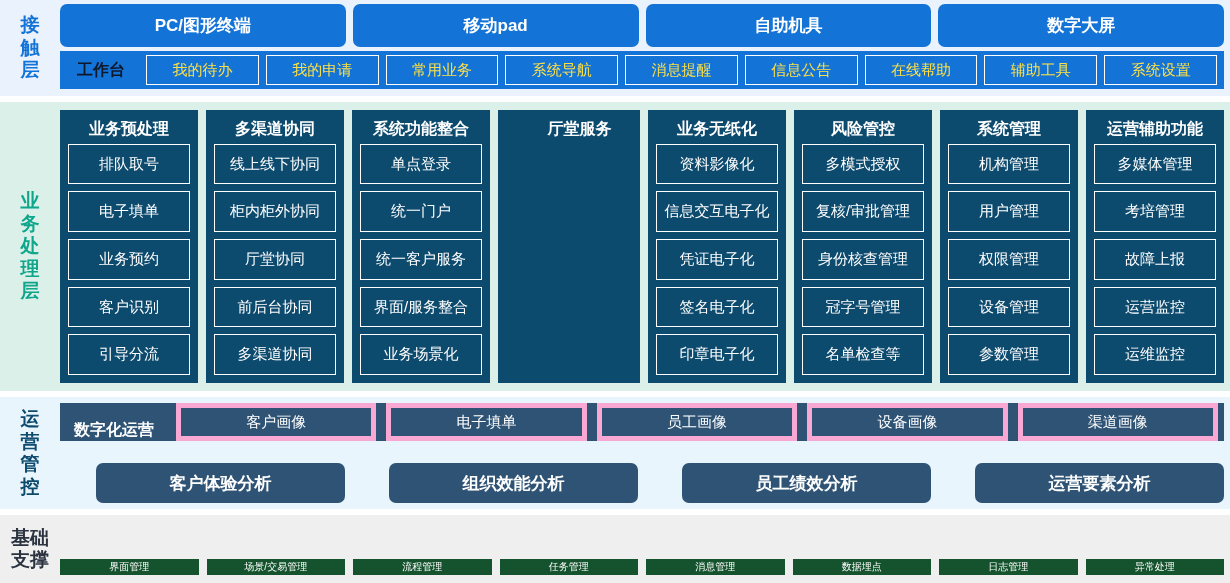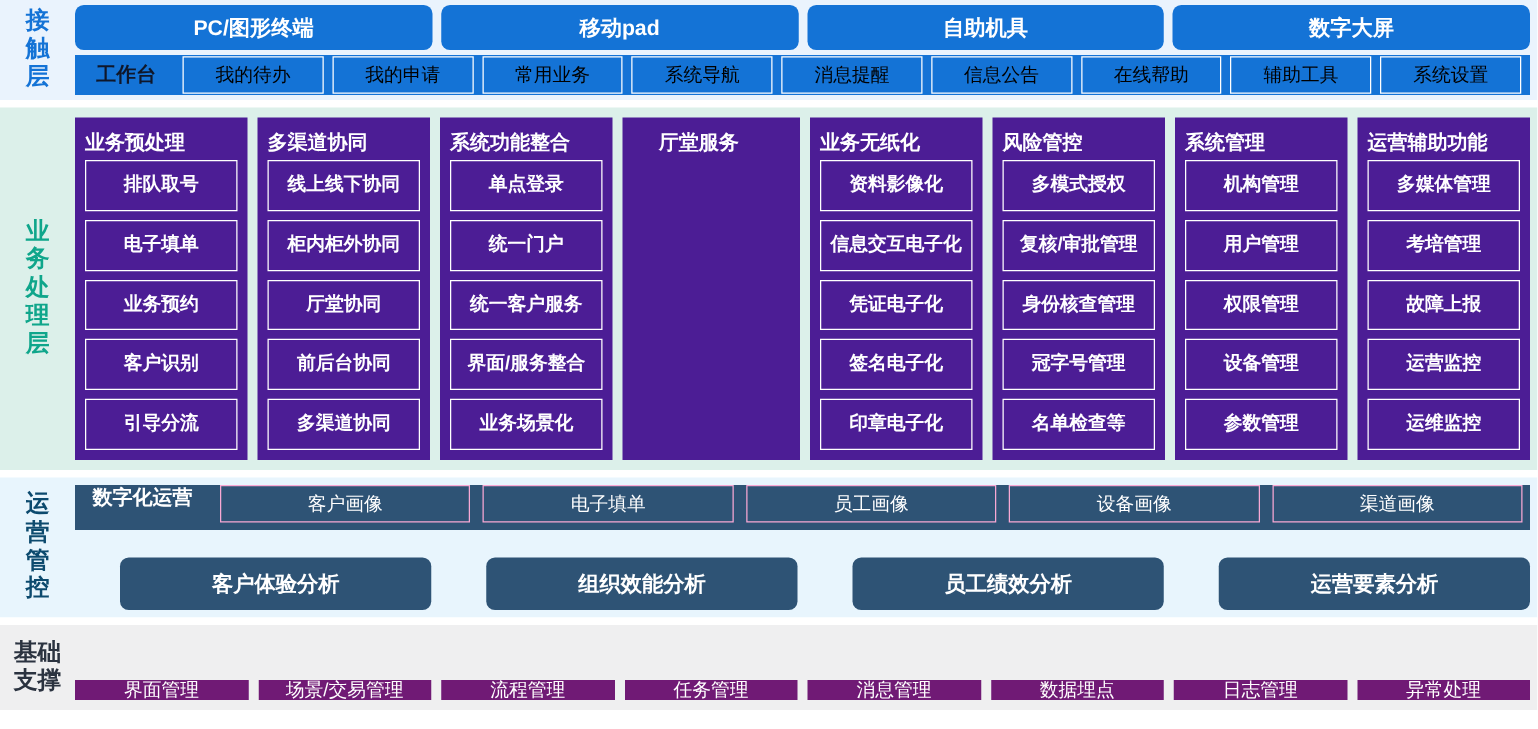--- a/index.html
+++ b/index.html
@@ -48,21 +48,21 @@
   .band-body {
     flex: 1 1 auto;
     display: flex;
     flex-direction: column;
     box-sizing: border-box;
   }
 
   
   #layer-contact {
     background: #eaf3fd;
-    height: 80px;
+    height: 96px;
     padding: 4px 6px 4px 0;
   }
   #layer-contact .vlabel { color: #1473d6; }
   #contact-channels {
     display: flex;
     gap: 7px;
     height: 43px;
     margin-bottom: 4px;
   }
   .channel-box {
@@ -87,21 +87,21 @@
   #contact-bar .bar-title {
     color: #0f172a;
     font-size: 16px;
     font-weight: bold;
     padding: 0 14px 0 10px;
     white-space: nowrap;
   }
   .contact-chip {
     flex: 1 1 0;
     border: 1px solid #ffffff;
-    color: #000000;
+    color: #fde047;
     font-size: 15px;
     height: 28px;
     display: flex;
     align-items: center;
     justify-content: center;
     white-space: nowrap;
     font-family: Liberation Serif, serif;
   }
 
   
@@ -111,24 +111,24 @@
     padding: 8px 6px 8px 0;
   }
   #layer-business .vlabel { color: #0fa68b; }
   #business-cols {
     display: flex;
     gap: 8px;
     height: 100%;
   }
   .biz-col {
     flex: 1 1 0;
-    background: #4c1d95;
+    background: #0c4a6e;
     display: flex;
     flex-direction: column;
-    align-items: flex-start;
+    align-items: center;
     padding: 6px 8px 8px 8px;
     box-sizing: border-box;
   }
   .biz-col.narrow { flex: 0.86 1 0; padding-left: 29px; }
   .biz-col-title {
     color: #ffffff;
     font-size: 16px;
     font-weight: bold;
     height: 28px;
     display: flex;
@@ -136,21 +136,20 @@
     justify-content: center;
     white-space: nowrap;
   }
   .biz-items {
     flex: 1 1 auto;
     width: 100%;
     display: flex;
     flex-direction: column;
     justify-content: space-between;
     gap: 7px;
-    font-weight: bold;
   }
   .biz-item {
     border: 1px solid #ffffff;
     color: #ffffff;
     font-size: 15px;
     line-height: 1.12;
     flex: 1 1 0;
     display: flex;
     align-items: center;
     justify-content: center;
@@ -164,35 +163,35 @@
   #layer-ops {
     background: #e8f5fd;
     height: 112px;
     padding: 6px 6px 6px 0;
   }
   #layer-ops .vlabel { color: #0c4a6e; }
   #ops-row1 {
     height: 38px;
     background: #2e5375;
     display: flex;
-    align-items: flex-start;
+    align-items: flex-end;
     padding: 0 6px;
     gap: 10px;
     margin-bottom: 22px;
   }
   #ops-row1 .bar-title {
     color: #ffffff;
     font-size: 16px;
     font-weight: bold;
     padding: 0 12px 0 8px;
     white-space: nowrap;
   }
   .ops-chip {
     flex: 1 1 0;
-    border: 1px solid #f9a8d4;
+    border: 5px solid #f9a8d4;
     color: #ffffff;
     font-size: 15px;
     height: 28px;
     display: flex;
     align-items: center;
     justify-content: center;
   }
   #ops-row2 {
     height: 44px;
     display: flex;
@@ -226,23 +225,23 @@
     text-align: center;
     width: 44px;
   }
   #foundation-items {
     display: flex;
     gap: 8px;
     height: 100%;
   }
   .foundation-item {
     flex: 1 1 0;
-    background: #701a75;
-    color: #ffffff;
-    font-size: 15px;
+    background: #14532d;
+    color: #ffffff;
+    font-size: 10px;
     display: flex;
     align-items: center;
     justify-content: center;
     white-space: nowrap;
     margin-top: 36px;
   }
   .gap-white { height: 6px; background: #ffffff; width: 100%; }
 </style>
 </head>
 <body>

